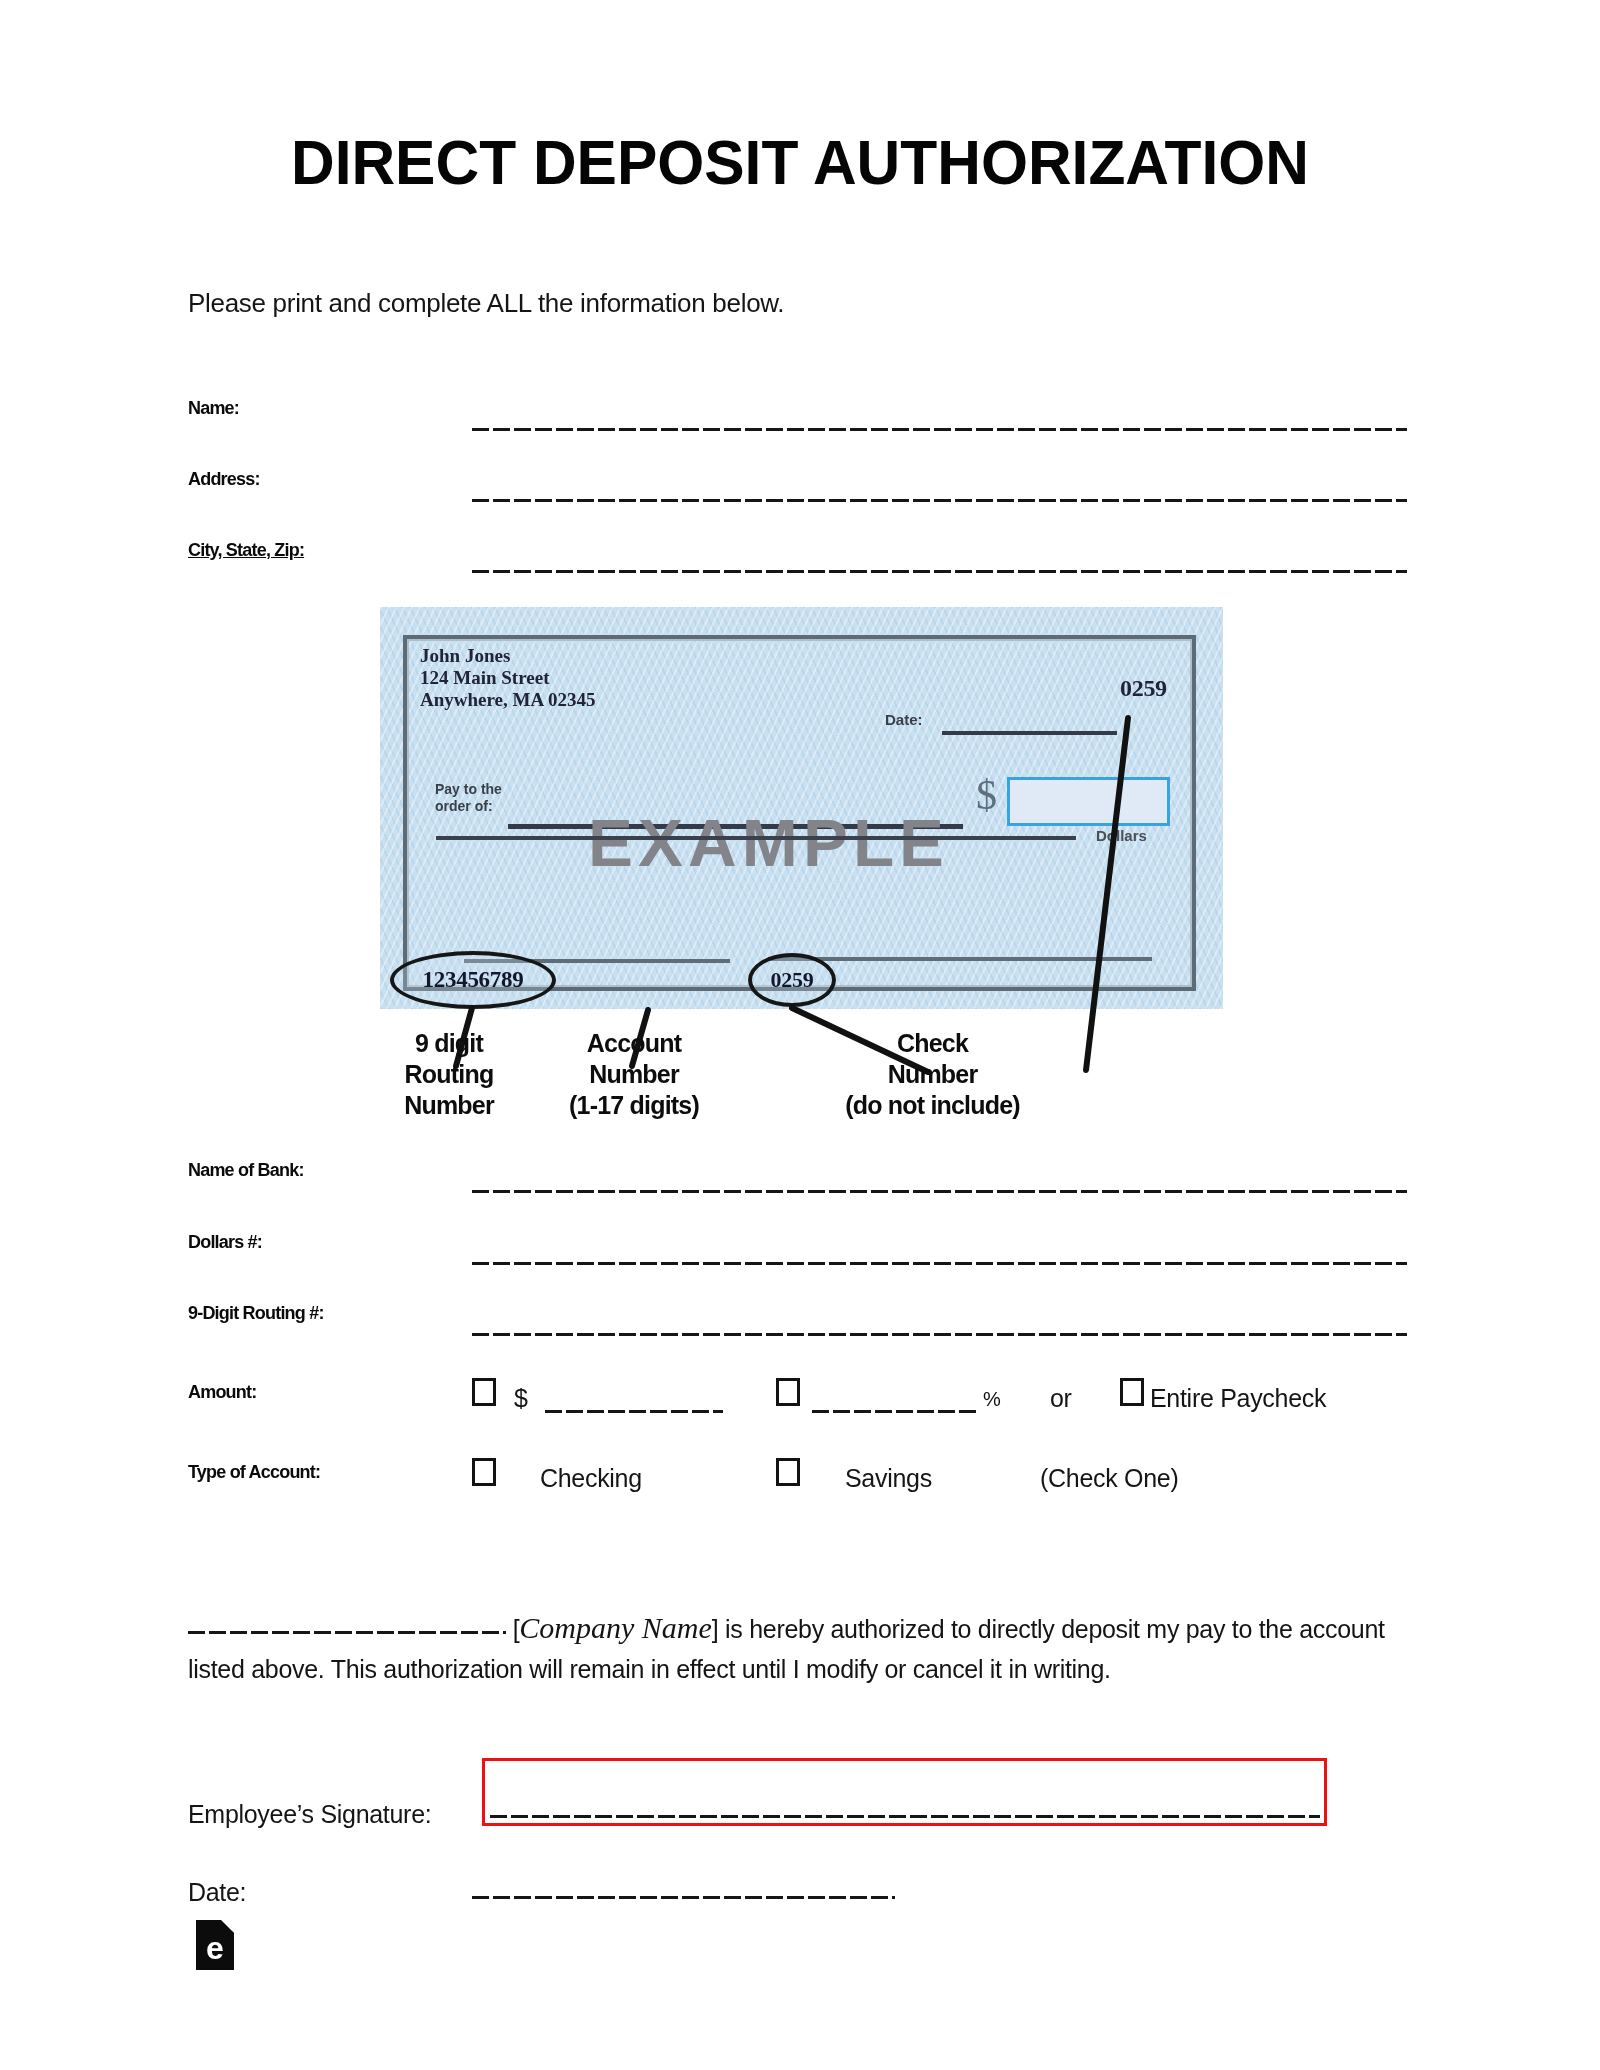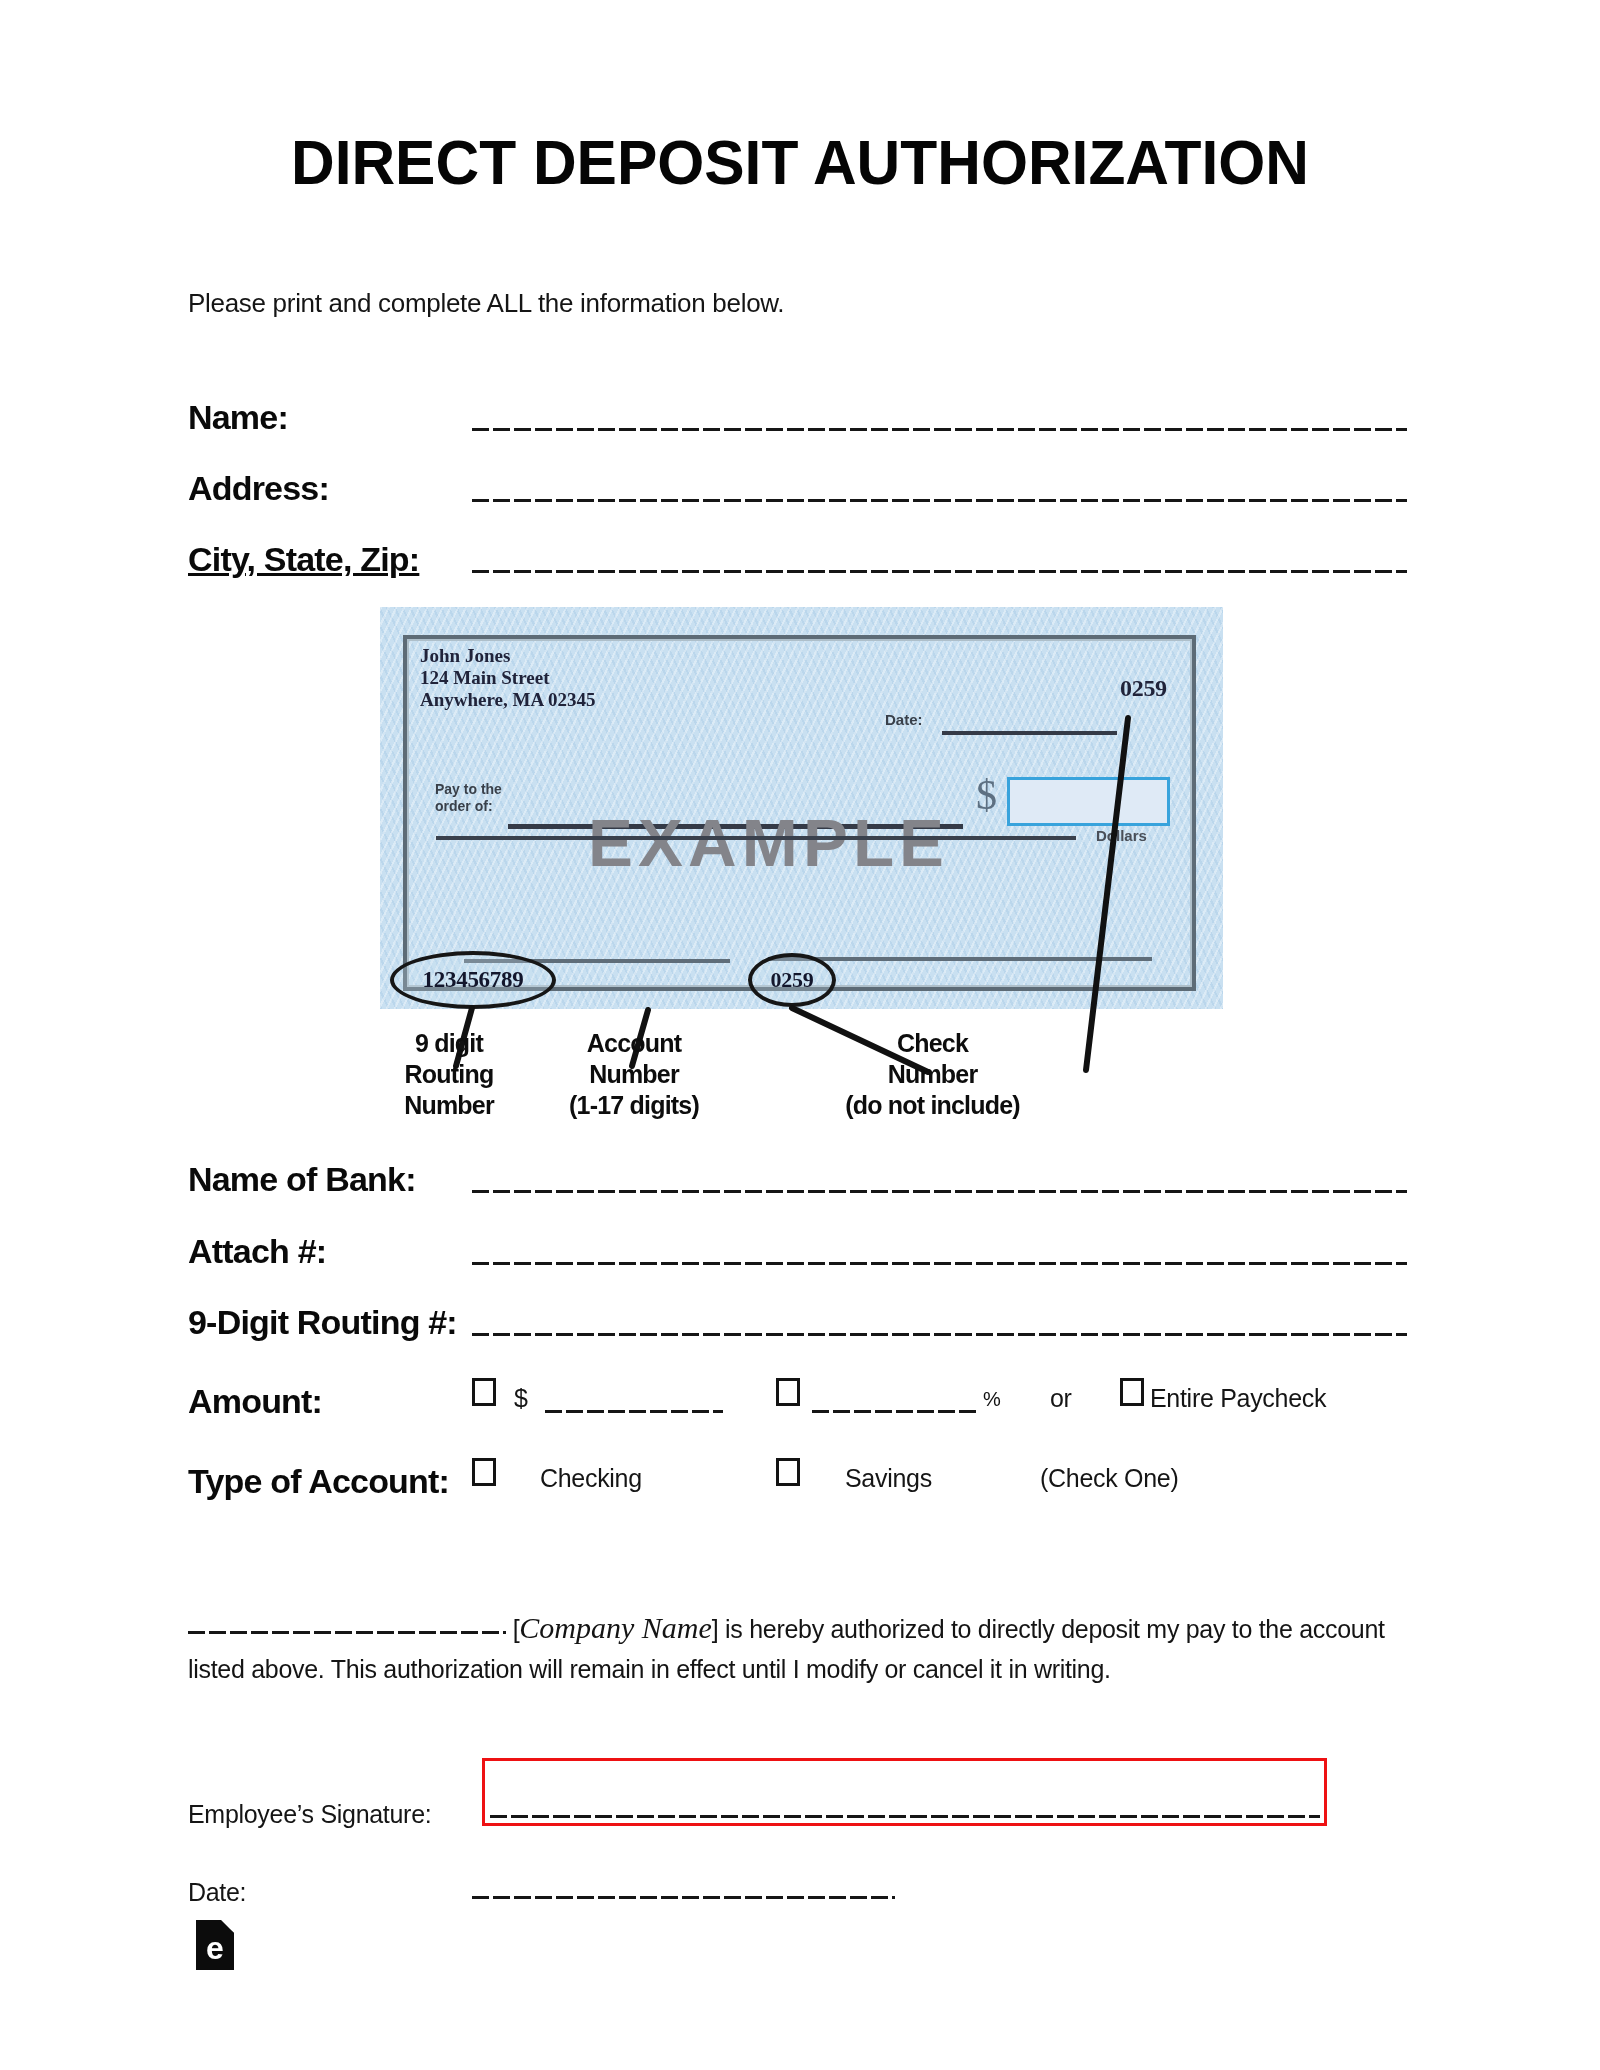--- a/index.html
+++ b/index.html
@@ -8,21 +8,21 @@
     font-family:"Liberation Sans",sans-serif;color:#101010;overflow:hidden;
     margin:0 auto;letter-spacing:-0.3px;
   }
   .abs{position:absolute;}
   .title{
     top:126px;left:0;width:1600px;text-align:center;
     font-size:63px;font-weight:800;letter-spacing:0px;
     transform:scaleX(0.96);color:#050505;
   }
   .intro{top:288px;left:188px;font-size:26px;color:#151515;}
-  .lbl{font-size:34px;font-weight:700;color:#0a0a0a;letter-spacing:-0.8px;}
+  .lbl{font-size:18px;font-weight:700;color:#0a0a0a;letter-spacing:-0.8px;}
   .plain{font-size:25px;color:#151515;}
   .uline{height:3px;background:repeating-linear-gradient(90deg,#161616 0 17px,rgba(0,0,0,0) 17px 21px);}
   .cb{width:24px;height:28px;border:3px solid #131313;background:#fff;box-sizing:border-box;}
   
   .check{
     left:380px;top:607px;width:843px;height:402px;
     background-color:#c9e0f1;
     background-image:
       repeating-linear-gradient(115deg, rgba(255,255,255,0.35) 0 2px, rgba(0,0,0,0) 2px 7px),
       repeating-linear-gradient(65deg, rgba(172,205,231,0.5) 0 2px, rgba(0,0,0,0) 2px 7px);
@@ -143,21 +143,21 @@
   </div>
   <div class="callout" style="left:810px;width:245px;">
     <div>Check</div>
     <div>Number</div>
     <div>(do not include)</div>
   </div>
 
   <div class="abs lbl" style="left:188px;top:1160px;">Name of Bank:</div>
   <div class="abs uline" style="left:472px;top:1190px;width:935px;"></div>
 
-  <div class="abs lbl" style="left:188px;top:1232px;">Attach #:</div>
+  <div class="abs lbl" style="left:188px;top:1232px;">Dollars #:</div>
   <div class="abs uline" style="left:472px;top:1262px;width:935px;"></div>
 
   <div class="abs lbl" style="left:188px;top:1303px;">9-Digit Routing #:</div>
   <div class="abs uline" style="left:472px;top:1333px;width:935px;"></div>
 
   <div class="abs lbl" style="left:188px;top:1382px;">Amount:</div>
   <div class="abs cb" style="left:472px;top:1378px;"></div>
   <div class="abs plain" style="left:514px;top:1384px;">$</div>
   <div class="abs uline" style="left:545px;top:1410px;width:178px;"></div>
   <div class="abs cb" style="left:776px;top:1378px;"></div>

